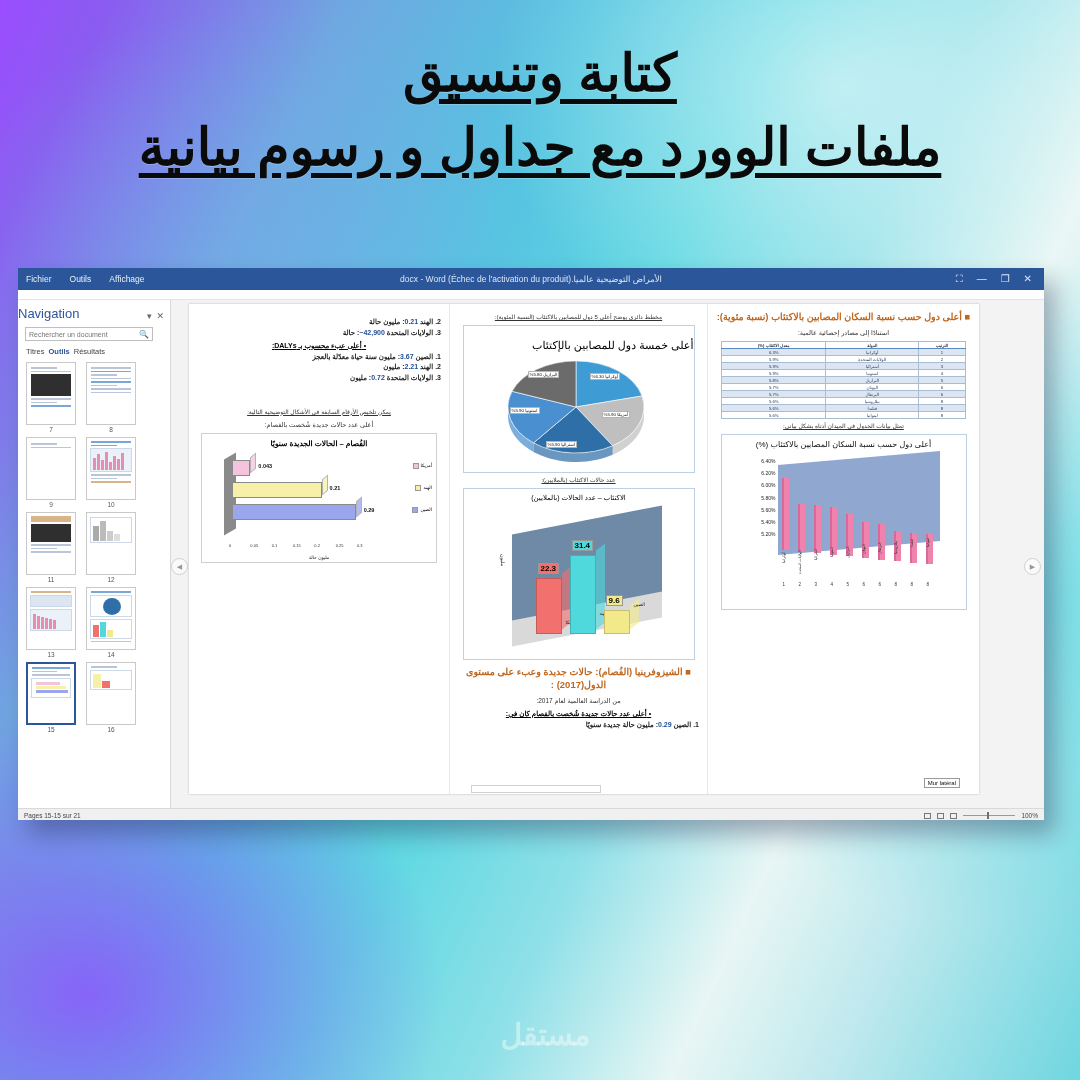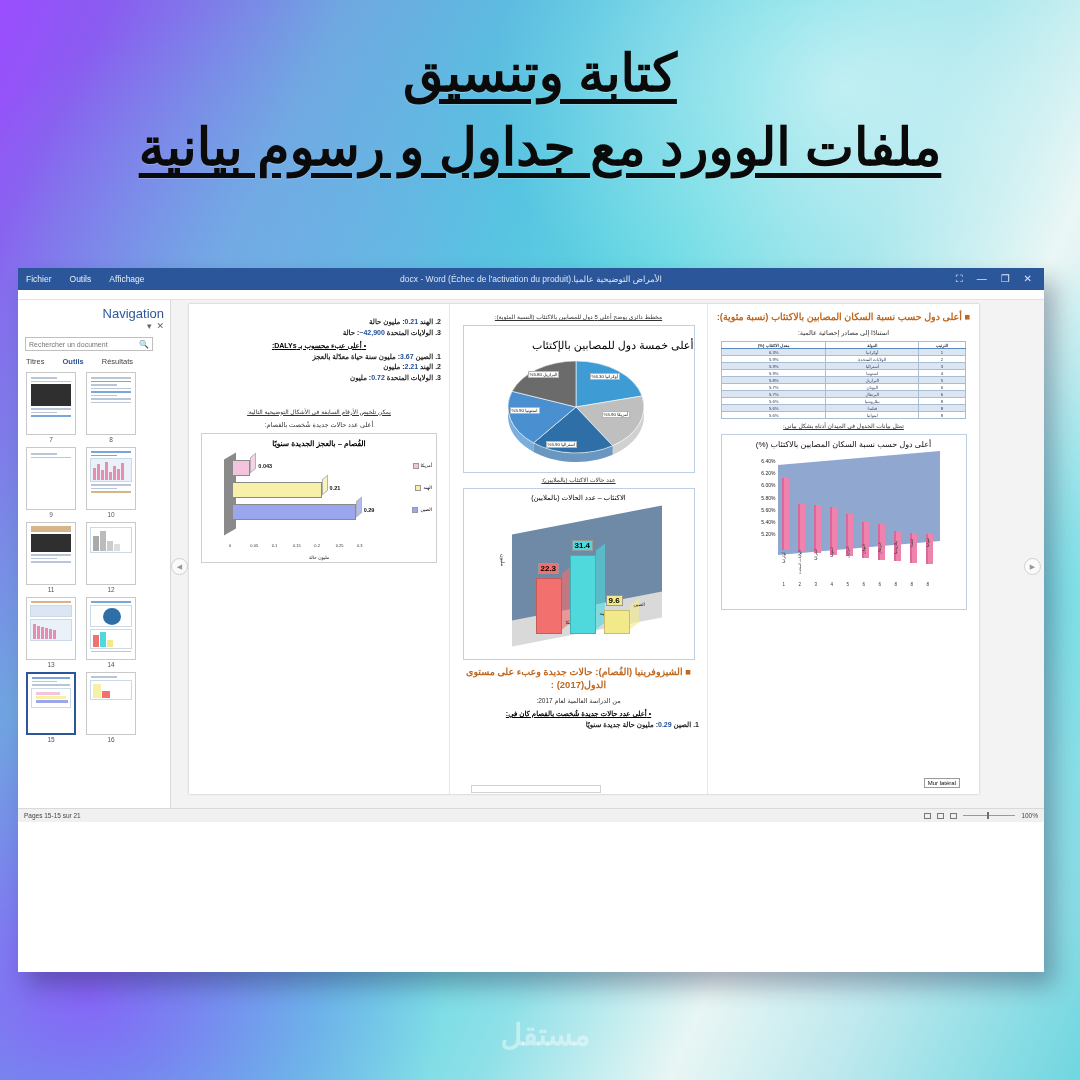--- a/index.html
+++ b/index.html
@@ -32,21 +32,21 @@
   }
   .hl1 { font-size: 52px; line-height: 62px; letter-spacing: -1px;
          text-decoration: underline; text-underline-offset: 8px;
          text-decoration-thickness: 5px; }
   .hl2 { font-size: 52px; line-height: 62px; margin-top: 12px; letter-spacing:-1px;
          text-decoration: underline; text-underline-offset: 8px;
          text-decoration-thickness: 5px; }
 
   
   #win {
-    position: absolute; left: 18px; top: 268px; width: 1026px; height: 704px;
+    position: absolute; left: 18px; top: 268px; width: 1026px; height: 552px;
     background: #fff; box-shadow: 10px 14px 22px rgba(30,20,60,.33);
     overflow: hidden;
   }
   .titlebar {
     height: 22px; background: #2b579a; position: relative;
     display: flex; align-items: center;
   }
   .menubar{
     position:absolute; left:0; top:0; height:22px; display:flex; align-items:center;
     padding-left: 8px; gap: 18px; z-index: 3;
@@ -59,29 +59,29 @@
   .winbtns { position:absolute; right:4px; top:0; height:22px; display:flex; align-items:center; gap:14px; padding-right:8px;}
   .winbtns span { color:#dbe6f5; font-size: 10px; line-height:1; }
 
   .ribbonstrip{ height:10px; background:#fff; border-bottom:1px solid #e3e3e3;}
 
   #body { display:flex; height: 508px; background:#f3f3f3;}
 
   
   .navpane{ width:153px; background:#fff; border-right:1px solid #d8d8d8; position:relative;
             display:flex; flex-direction:column;}
-  .navhead{ display:flex; align-items:flex-end; justify-content:space-between; padding:6px 6px 2px 0;flex-direction:column;}
+  .navhead{ display:flex; align-items:flex-end; justify-content:space-between; padding:6px 6px 2px 0;}
   .navhead .t{ font-size:13px; color:#2b579a; }
   .navhead .c{ font-size:9px; color:#666; display:flex; gap:5px;}
   .navsearch{ margin:4px 17px 0 7px; height:14px; border:1px solid #bfbfbf; background:#fff;
               display:flex; align-items:center; padding:0 3px; }
   .navsearch input{ border:0; outline:0; font-size:7px; color:#777; width:100%; background:transparent;
                     font-family:"Liberation Sans",sans-serif;}
   .navsearch .mag{ font-size:8px; color:#2b579a; }
-  .navtabs{ display:flex; gap:18px; padding:6px 8px 3px 8px; font-size:7.5px; color:#444;}
+  .navtabs{ display:flex; gap:4px; padding:6px 8px 3px 8px; font-size:7.5px; color:#444;}
   .navtabs .sel{ color:#2b579a; font-weight:bold; }
   .thumbs{ flex:1; overflow:hidden; padding: 3px 6px 0 8px;}
   .trow{ display:flex; gap:10px; margin-bottom:4px; }
   .tcell{ width:50px; }
   .tpage{ width:50px; height:63px; background:#fff; border:1px solid #c9c9c9; overflow:hidden;
           position:relative;}
   .tpage.sel{ border:2px solid #2b579a; }
   .tnum{ text-align:center; font-size:6.5px; color:#555; margin-top:1px; }
   .tnum.sel{ color:#2b579a; }
   .tl{ height:1.5px; background:#b9c6d8; margin:2px 4px; }
@@ -619,21 +619,21 @@
               <span>الولايات المتحدة</span>
               <span class="bl">0.72</span>:
               <span>مليون</span>
             </li>
           </ul>
 
           <div class="cap" style="margin-top:26px">يمكن تلخيص الأرقام السابقة في الأشكال التوضيحية التالية:</div>
           <div class="sub">أعلى عدد حالات جديدة شُخصت بالفصام:</div>
 
           <div class="hb-box" id="hb-box">
-            <div class="hb-title">الفُصام – بالعجز الجديدة سنويًا</div>
+            <div class="hb-title">الفُصام – الحالات الجديدة سنويًا</div>
             <div class="hb-wall"></div>
             <div class="hb-xlab">مليون حالة</div>
           <div class="hb-bar" style="left: 30px; top: 26px; width: 18.3467px; background: rgb(244, 196, 222);"></div>
               <div style="position: absolute; left: 48.3467px; top: 21px; width: 6px; height: 16px; background: rgb(244, 196, 222); opacity: 0.75; transform: skewY(-40deg); border: 1px solid rgb(154, 154, 154);"></div>
               <div class="hb-val" style="left: 56.3467px; top: 29px;">0.043</div>
               <div class="hb-leg" style="top: 29px;">
                 <span>أمريكا</span>
                 <i style="background: rgb(244, 196, 222);"></i>
               </div>
               <div class="hb-bar" style="left: 30px; top: 48px; width: 89.6px; background: rgb(247, 240, 168);"></div>

